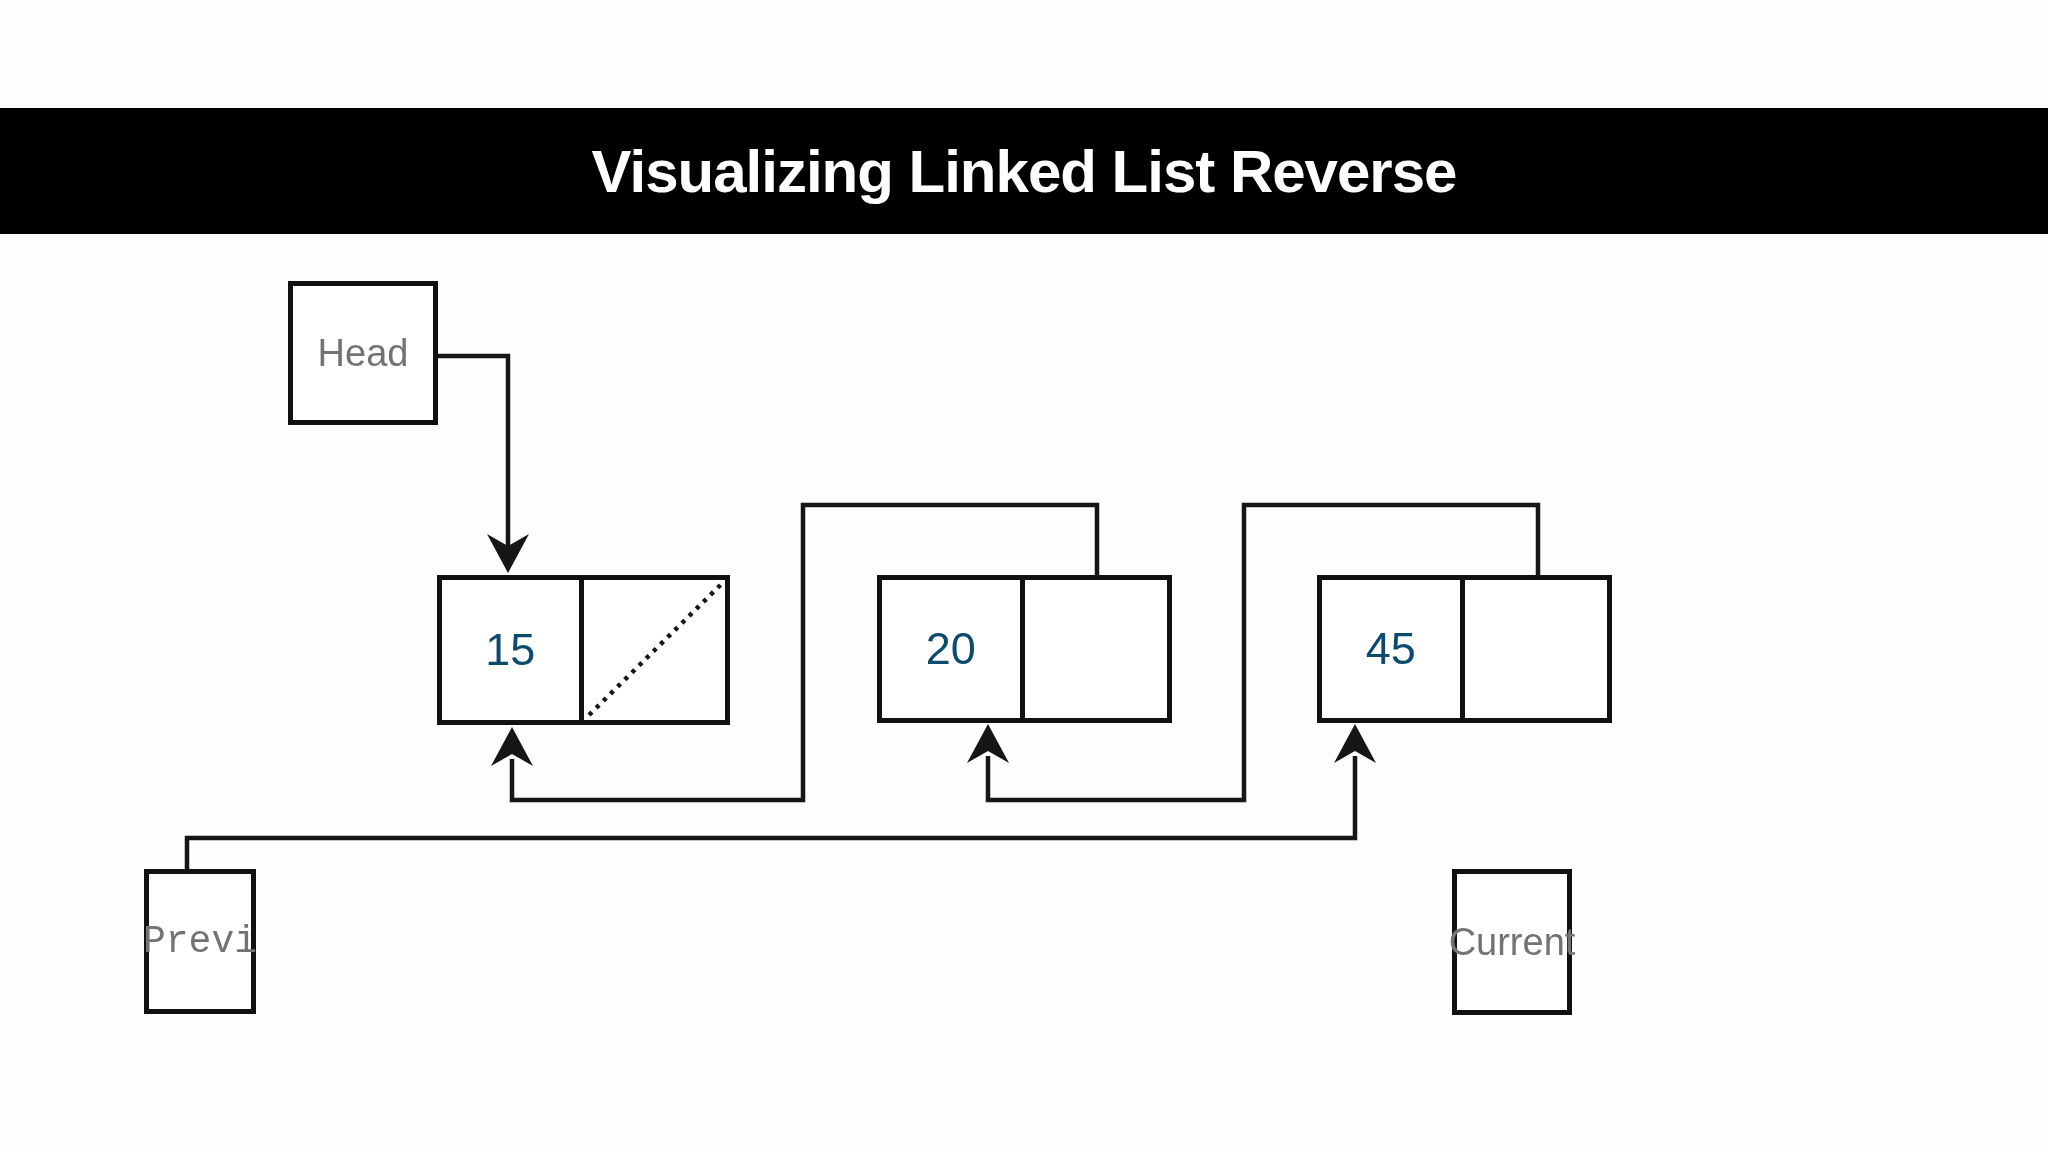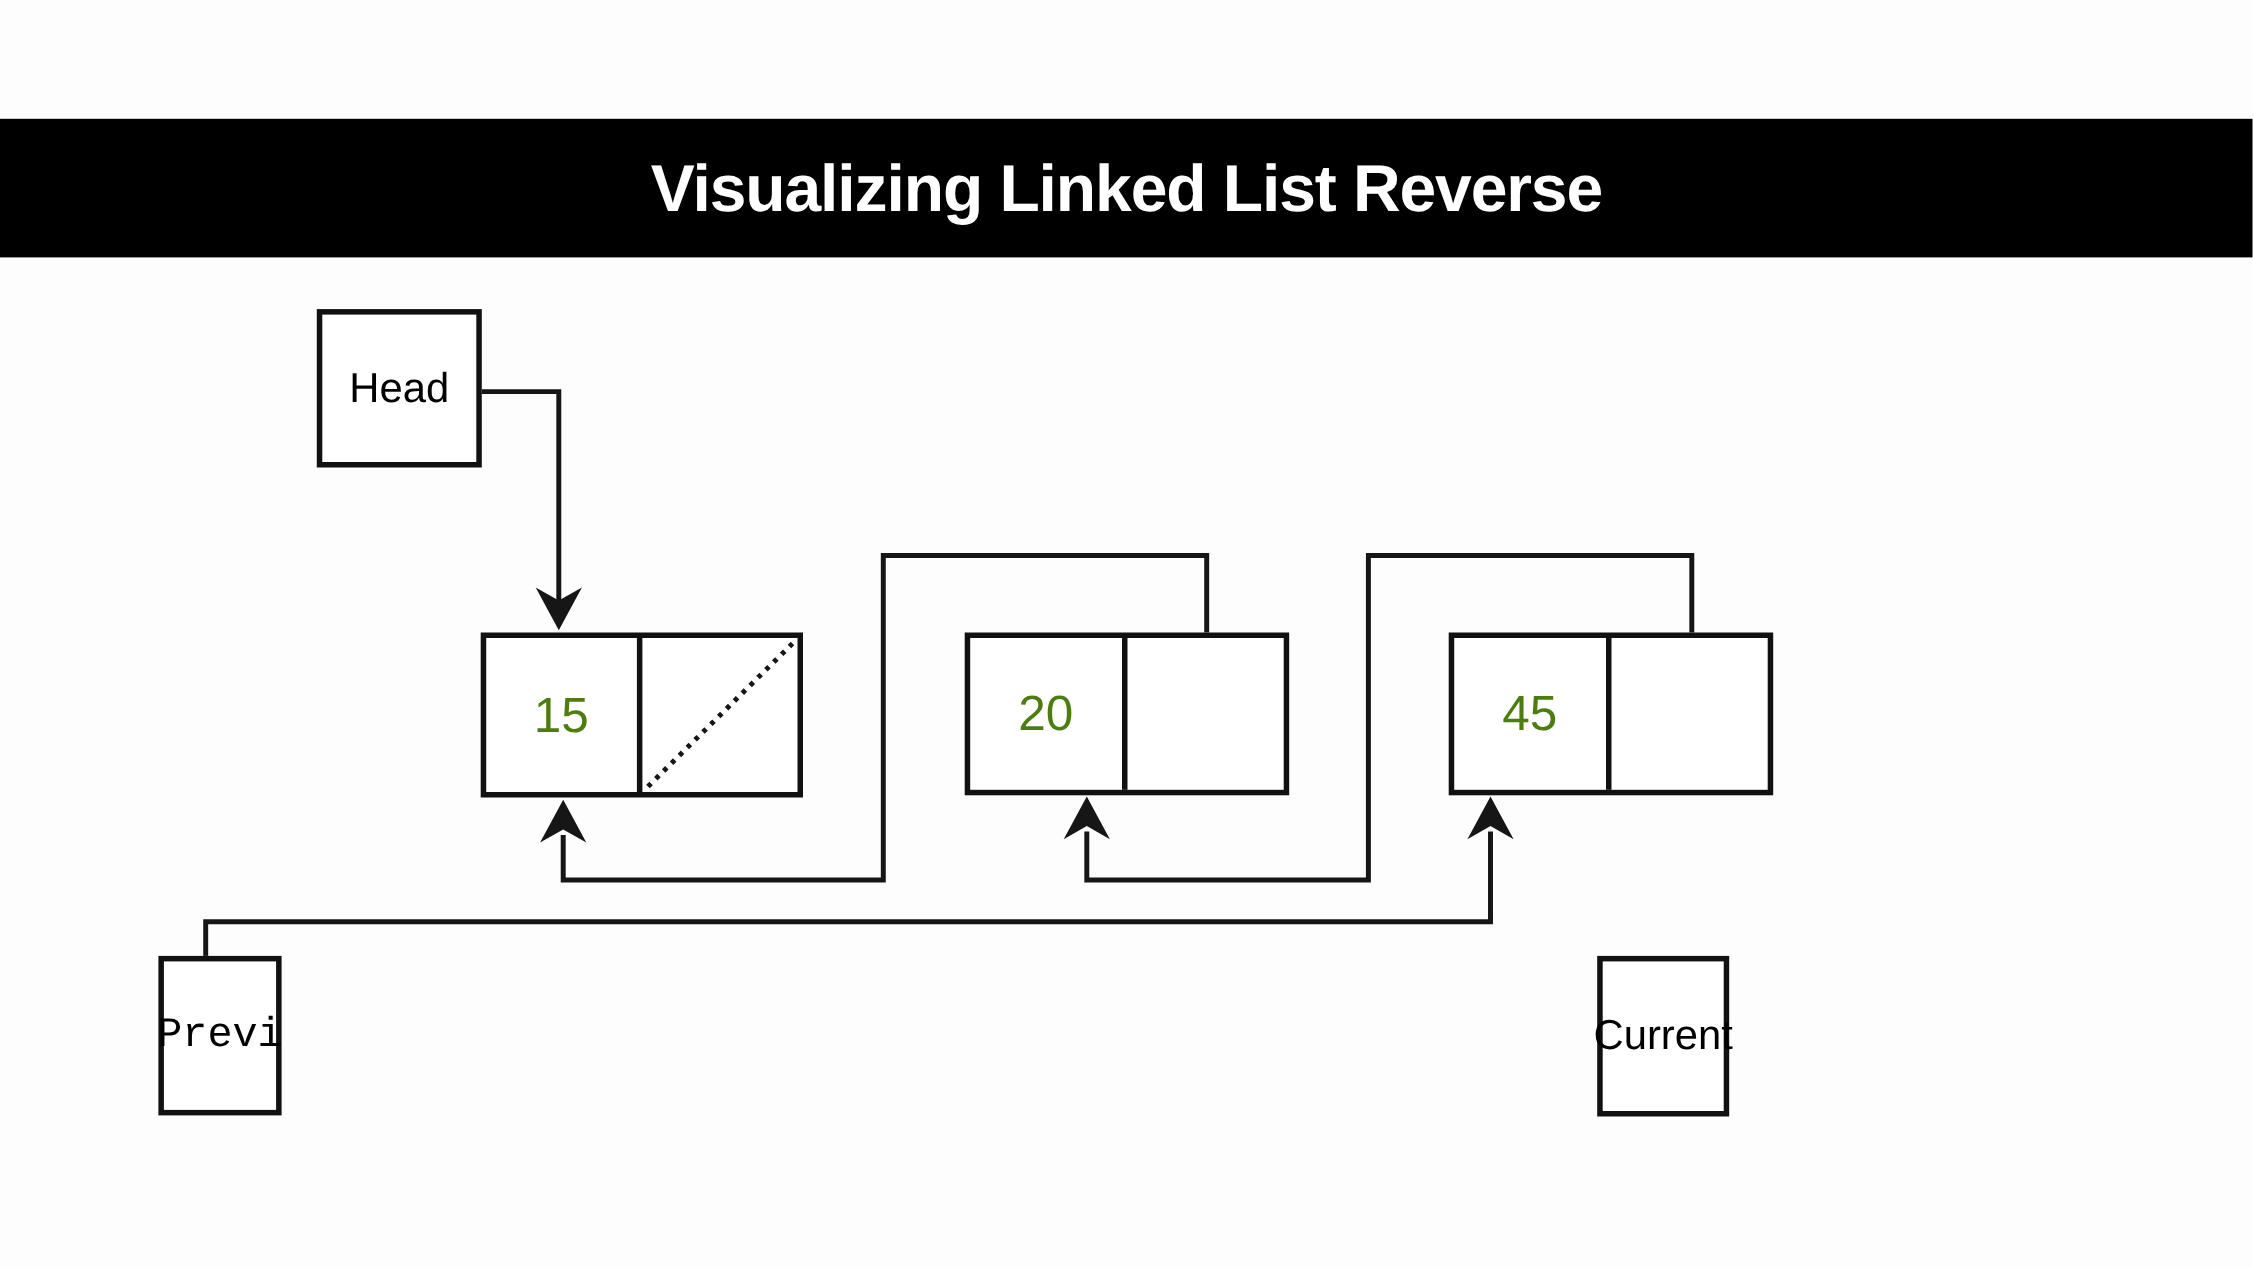--- a/index.html
+++ b/index.html
@@ -55,21 +55,21 @@
     position: absolute;
     box-sizing: border-box;
     border: 5px solid #111111;
     background: #ffffff;
     display: flex;
     align-items: center;
     justify-content: center;
   }
   .box .label {
     font-size: 38px;
-    color: #000000;
+    color: #737373;
     white-space: nowrap;
   }
   .node {
     position: absolute;
     box-sizing: border-box;
     border: 5px solid #111111;
     background: #ffffff;
     display: flex;
   }
   .cell {
@@ -78,21 +78,21 @@
     display: flex;
     align-items: center;
     justify-content: center;
     position: relative;
   }
   .cell.value-cell {
     border-right: 5px solid #111111;
   }
   .cell .val {
     font-size: 45px;
-    color: #4d7c0f;
+    color: #0c4a6e;
   }
   .cell svg.null-slash {
     position: absolute;
     left: 0;
     top: 0;
     width: 100%;
     height: 100%;
   }
 </style>
 </head>

